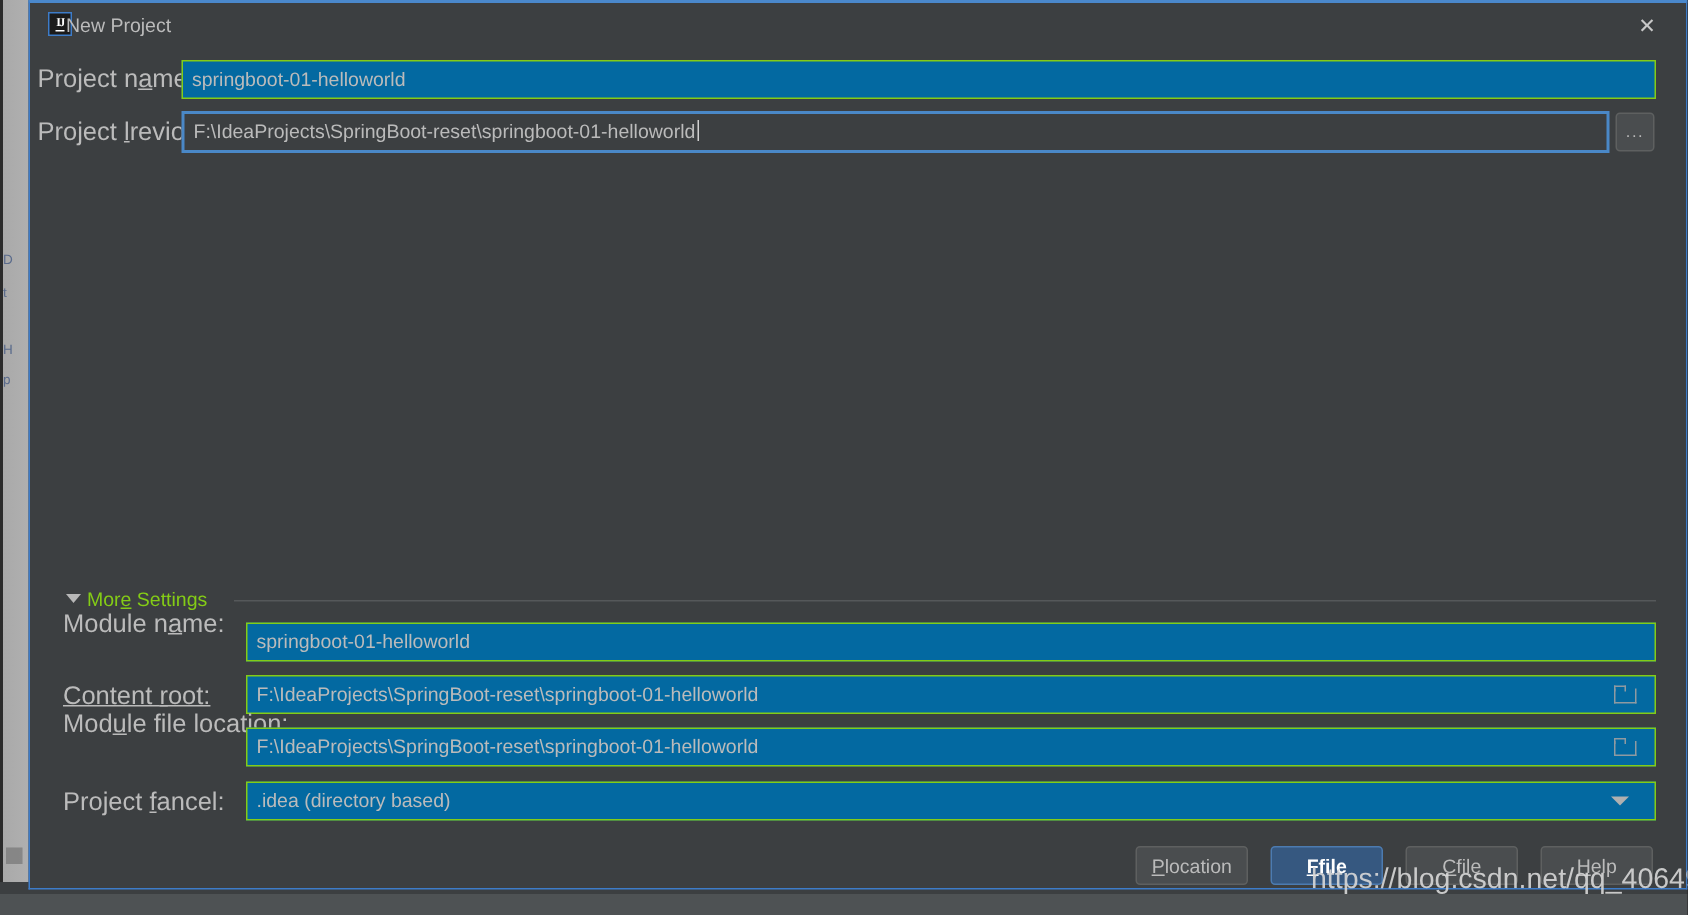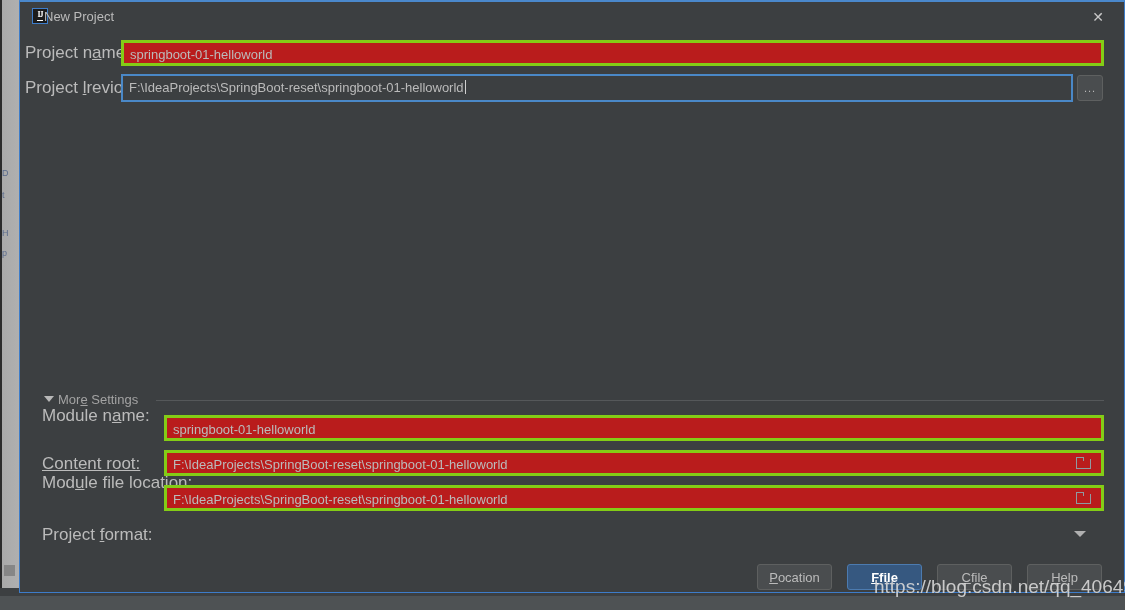--- a/index.html
+++ b/index.html
@@ -123,22 +123,22 @@
     position: absolute;
     font-size: 17px;
     color: #bbbbbb;
     line-height: 17px;
     white-space: nowrap;
   }
   .lbl u { text-decoration: underline; }
 
   .field {
     position: absolute;
-    background: #b91c1c;
-    border: 3px solid #84cc16;
+    background: #0369a1;
+    border: 1px solid #84cc16;
     color: #bbbbbb;
     font-size: 13px;
     line-height: 24px;
     padding: 0 6px;
     white-space: nowrap;
     overflow: hidden;
   }
   .field.focused {
     border: 2px solid #4a88c7;
     background: #3c3f41;
@@ -204,21 +204,21 @@
     left: 24px; top: 394px;
     width: 0; height: 0;
     border-left: 5px solid transparent;
     border-right: 5px solid transparent;
     border-top: 6px solid #b8b8b8;
   }
   .ms-label {
     position: absolute;
     left: 38px; top: 389px;
     font-size: 13px;
-    color: #a3a3a3;
+    color: #84cc16;
     line-height: 17px;
   }
   .ms-line {
     position: absolute;
     left: 136px; top: 398px;
     width: 948px; height: 1px;
     background: #55585a;
   }
 
   
@@ -309,26 +309,27 @@
     <div class="field" style="left:144px; top:413px; width:940px; height:26px;"><span>springboot-01-helloworld</span></div>
 
     <div class="lbl" style="left:22px; top:453px;text-decoration:underline;"><span>Content </span><u>r</u><span>oot:</span></div>
     <div class="field" style="left:144px; top:448px; width:940px; height:26px;"><span>F:\IdeaProjects\SpringBoot-reset\springboot-01-helloworld</span></div>
     <div class="folder-icon" style="left:1056px; top:455px;"></div>
 
     <div class="lbl" style="left:22px; top:472px;"><span>Mod</span><u>u</u><span>le file location:</span></div>
     <div class="field" style="left:144px; top:483px; width:940px; height:26px;"><span>F:\IdeaProjects\SpringBoot-reset\springboot-01-helloworld</span></div>
     <div class="folder-icon" style="left:1056px; top:490px;"></div>
 
-    <div class="lbl" style="left:22px; top:524px;"><span>Project </span><u>f</u><span>ormat:</span></div>
+    <div class="lbl" style="left:22px; top:524px;"><span>Project </span><u>f</u><span>ancel:</span></div>
+    <div class="field" style="left:144px; top:519px; width:940px; height:26px;"><span>.idea (directory based)</span></div>
     <div class="dropdown-arrow" style="left:1054px; top:529px;"></div>
 
     <div class="btn" style="left:737px; top:562px; width:75px;">
         <u>P</u>
-        <span>ocation</span>
+        <span>location</span>
       </div>
     <div class="btn primary" style="left:827px; top:562px; width:75px;">
         <u>F</u>
         <span>file</span>
       </div>
     <div class="btn" style="left:917px; top:562px; width:75px;">
         <u>C</u>
         <span>file</span>
       </div>
     <div class="btn" style="left:1007px; top:562px; width:75px;">

